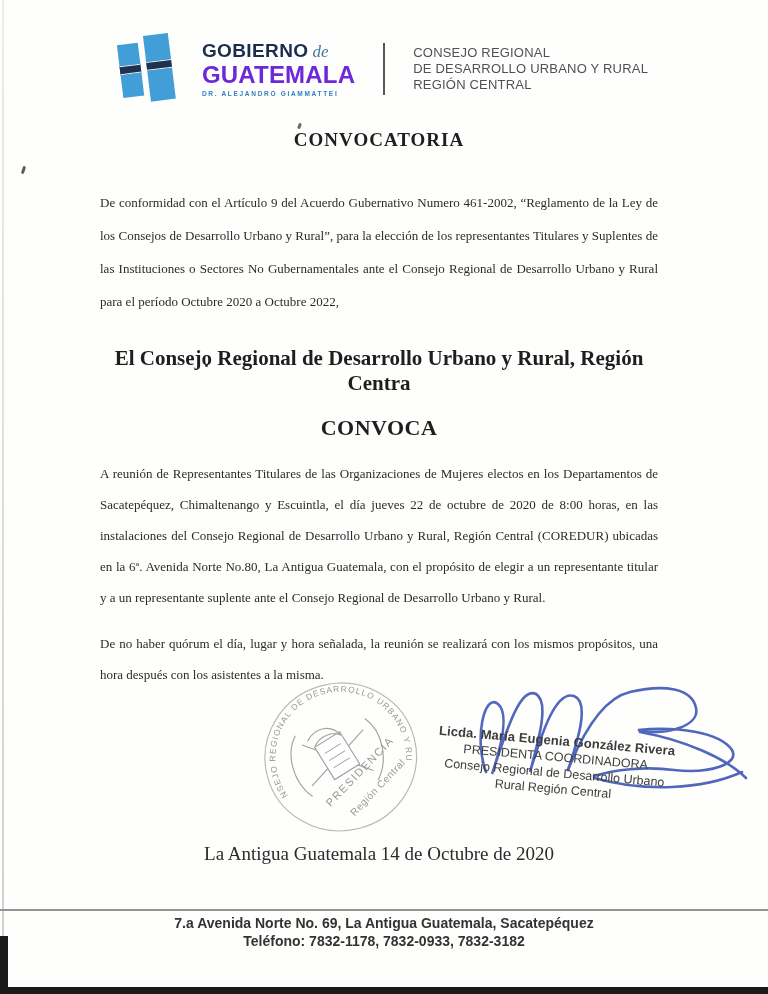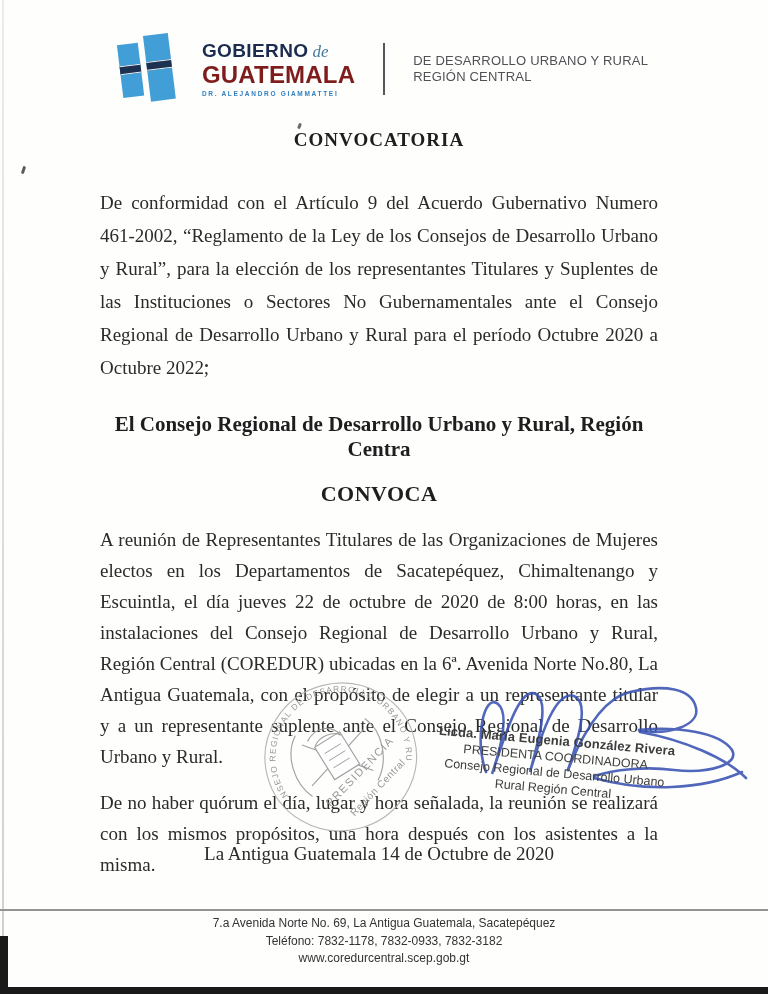--- a/index.html
+++ b/index.html
@@ -27,32 +27,32 @@
   .flag-small { width:21px; height:53px; margin-bottom:7px; }
   .flag-large { width:25px; height:66px; }
   .flag::after { content:""; position:absolute; left:0; right:0; top:40%; height:7px;
                  background:#1d3150; border-top:1px solid #e8f1f8; border-bottom:1px solid #e8f1f8; }
   .wordmark { line-height:1; }
   .gobierno-line { font-family:"Liberation Sans",sans-serif; font-weight:bold;
                    color:#1c2c4e; font-size:19px; letter-spacing:.4px; }
   .de-word  { font-family:"Liberation Serif",serif; font-style:italic; font-weight:normal;
               color:#44799e; font-size:17px; margin-left:4px; letter-spacing:0; }
   .guatemala-line { font-family:"Liberation Sans",sans-serif; font-weight:bold;
-                    color:#7f1d1d; font-size:24px; letter-spacing:.2px; margin-top:3px; }
+                    color:#6d28d9; font-size:24px; letter-spacing:.2px; margin-top:3px; }
   .president-line { font-family:"Liberation Sans",sans-serif; font-weight:bold;
                     color:#2f7fc0; font-size:6.5px; letter-spacing:1.7px; margin-top:4px; }
   .brand-divider { width:2px; height:52px; background:#55565a; }
   .council-block { font-family:"Liberation Sans",sans-serif; color:#505156;
                    font-size:13px; line-height:16px; letter-spacing:.2px; }
 
   
   .doc-title { position:absolute; top:129px; left:100px; width:558px; text-align:center;
                font-weight:bold; font-size:19px; letter-spacing:1px; color:#1e1e1e; }
   .body-col  { position:absolute; top:186px; left:100px; width:558px; }
-  .para      { text-align:justify; font-size:19px; color:#2b2b2b; }
+  .para      { text-align:justify; font-size:13px; color:#2b2b2b; }
   .p1 { line-height:33px; margin:0 0 28px 0; }
   .h-center { text-align:center; font-weight:bold; color:#1e1e1e; }
   .h-line   { font-size:21px; margin:0 0 19px 0; }
   .h-convoca{ font-size:22px; letter-spacing:.5px; margin:0 0 17px 0; }
   .p2 { line-height:31px; margin:0 0 15px 0; }
   .p3 { line-height:31px; margin:0; }
   .b  { font-weight:normal; }
 
   
   .stamp-wrap { position:absolute; left:250px; top:679px; width:182px; height:158px;
@@ -63,21 +63,21 @@
               color:#3d3d3d; line-height:16px; }
   .sig-name { font-size:13px; font-weight:bold; letter-spacing:.1px; }
   .sig-role, .sig-org { font-size:12.5px; }
 
   .dateline { position:absolute; top:843px; left:100px; width:558px; text-align:center;
               font-size:19px; color:#2b2b2b; }
 
   
   .footer-rule { position:absolute; top:909px; left:0; width:768px; height:2px; background:#949494; }
   .footer { position:absolute; top:915px; left:0; width:768px; text-align:center;
-            font-family:"Liberation Sans",sans-serif; font-size:12px; line-height:17.5px; color:#333; }
+            font-family:"Liberation Sans",sans-serif; font-size:14px; line-height:17.5px; color:#333;font-weight:bold; }
 </style>
 </head>
 <body>
 
 <div class="page">
 
   <div class="edge-left"></div>
   <div class="speck speck1"></div>
   <div class="speck speck2"></div>
   <div class="speck speck3"></div>
@@ -87,20 +87,21 @@
       <div class="flag flag-small"></div>
       <div class="flag flag-large"></div>
     </div>
     <div class="wordmark">
       <div class="gobierno-line"><span>GOBIERNO</span><span class="de-word">de</span></div>
       <div class="guatemala-line">GUATEMALA</div>
       <div class="president-line">DR. ALEJANDRO GIAMMATTEI</div>
     </div>
     <div class="brand-divider"></div>
     <div class="council-block">
+      <div>CONSEJO REGIONAL</div>
       <div>DE DESARROLLO URBANO Y RURAL</div>
       <div>REGIÓN CENTRAL</div>
     </div>
   </div>
 
   <div class="doc-title">CONVOCATORIA</div>
 
   <div class="body-col">
     <p class="para p1">De conformidad con el Artículo 9 del Acuerdo Gubernativo Numero 461-2002, “Reglamento de la Ley de los Consejos de Desarrollo Urbano y Rural”, para la elección de los representantes Titulares y Suplentes de las Instituciones o Sectores No Gubernamentales ante el Consejo Regional de Desarrollo Urbano y Rural para el período Octubre 2020 a Octubre 2022,</p>
     <p class="h-center h-line">El Consejo Regional de Desarrollo Urbano y Rural, Región Centra</p>
@@ -150,18 +151,17 @@
     <div class="sig-org">Consejo Regional de Desarrollo Urbano</div>
     <div class="sig-org">Rural Región Central</div>
   </div>
 
   <div class="dateline">La Antigua Guatemala 14 de Octubre de 2020</div>
 
   <div class="footer-rule"></div>
   <div class="footer">
     <div>7.a Avenida Norte No. 69, La Antigua Guatemala, Sacatepéquez</div>
     <div>Teléfono: 7832-1178, 7832-0933, 7832-3182</div>
-    <div>www.coredurcentral.scep.gob.gt</div>
   </div>
 
   <div class="band-bottom"></div>
   <div class="band-corner"></div>
 </div>
 
 </body></html>

